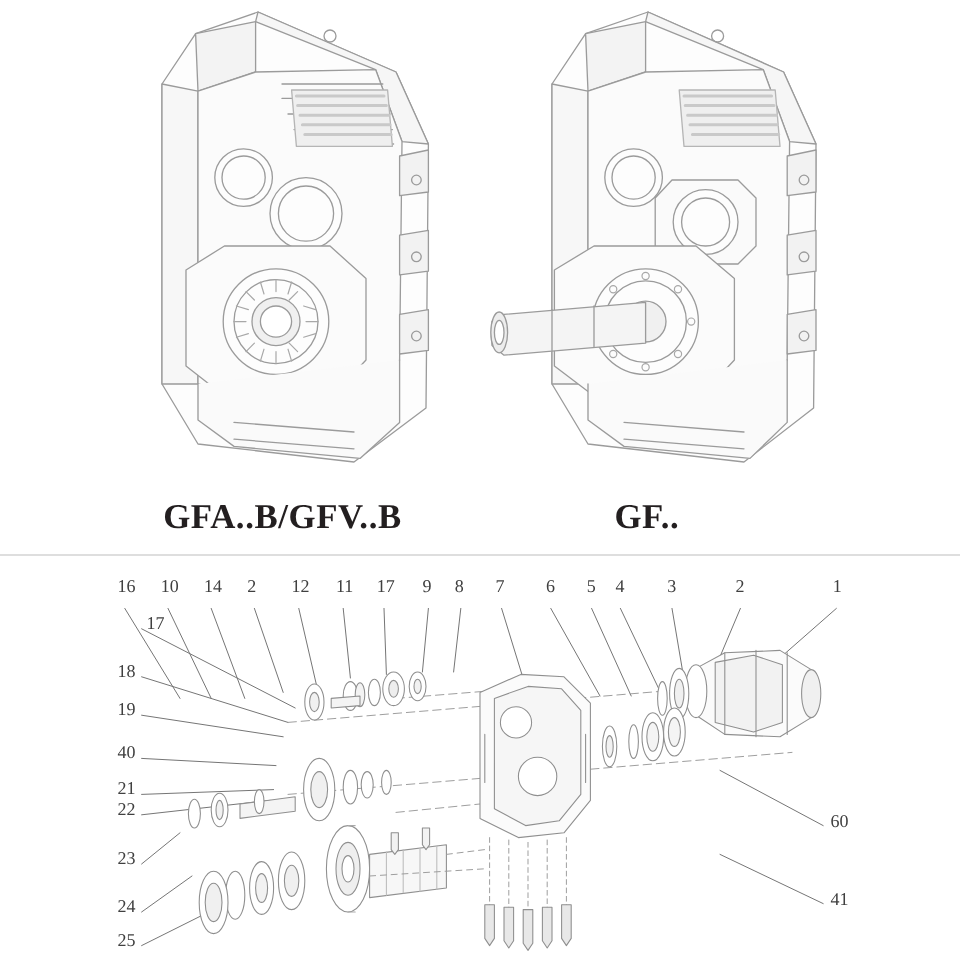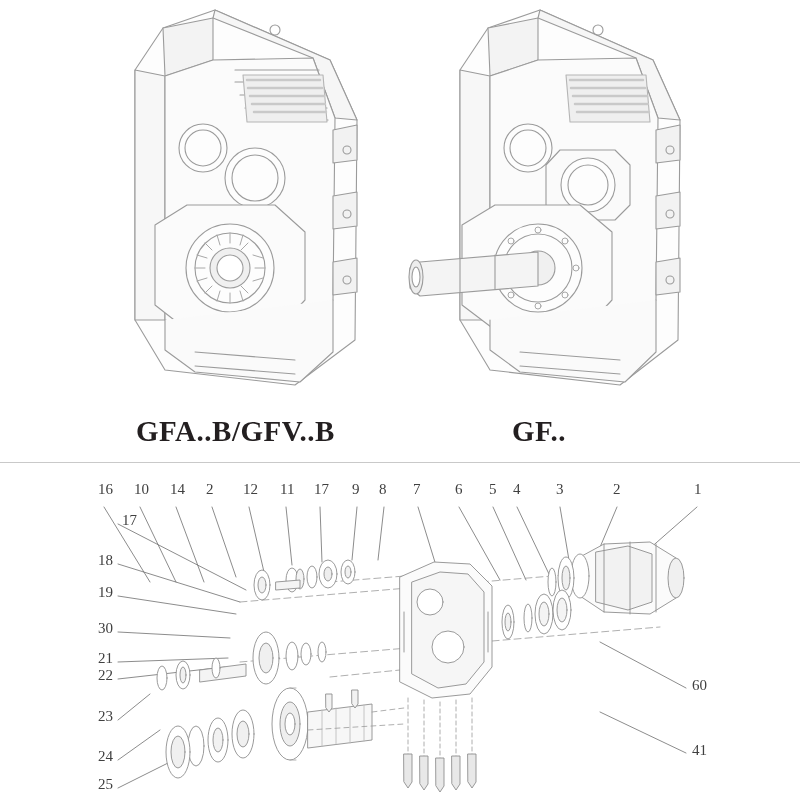--- a/index.html
+++ b/index.html
@@ -353,21 +353,21 @@
   <div class="num" style="left:455px; top:481px;">6</div>
   <div class="num" style="left:489px; top:481px;">5</div>
   <div class="num" style="left:513px; top:481px;">4</div>
   <div class="num" style="left:556px; top:481px;">3</div>
   <div class="num" style="left:613px; top:481px;">2</div>
   <div class="num" style="left:694px; top:481px;">1</div>
 
   <div class="num" style="left:98px; top:512px;margin-left:24px;">17</div>
   <div class="num" style="left:98px; top:552px;">18</div>
   <div class="num" style="left:98px; top:584px;">19</div>
-  <div class="num" style="left:98px; top:620px;">30</div>
+  <div class="num" style="left:98px; top:620px;">40</div>
   <div class="num" style="left:98px; top:650px;">21</div>
   <div class="num" style="left:98px; top:667px;">22</div>
   <div class="num" style="left:98px; top:708px;">23</div>
   <div class="num" style="left:98px; top:748px;">24</div>
   <div class="num" style="left:98px; top:776px;">25</div>
 
   <div class="num" style="left:692px; top:677px;">60</div>
   <div class="num" style="left:692px; top:742px;">41</div>
 
 </div>

